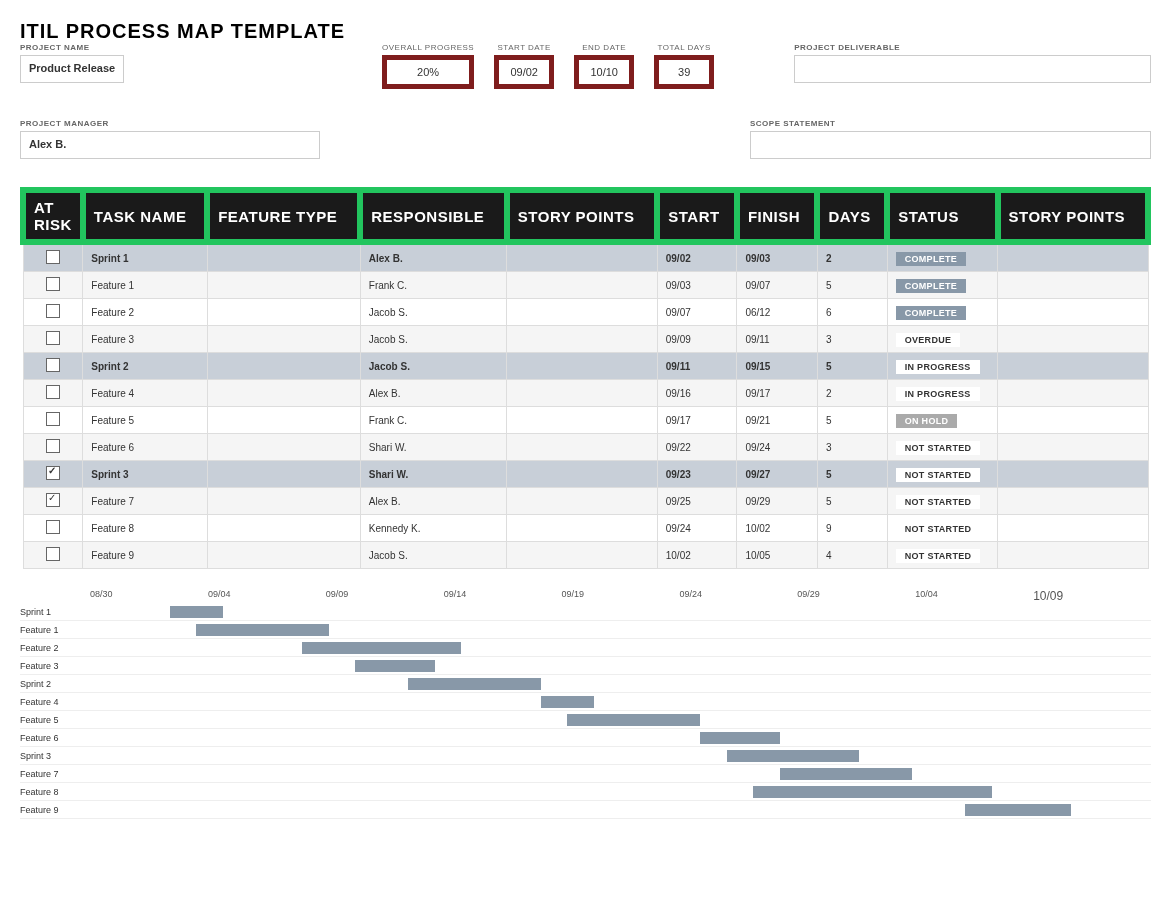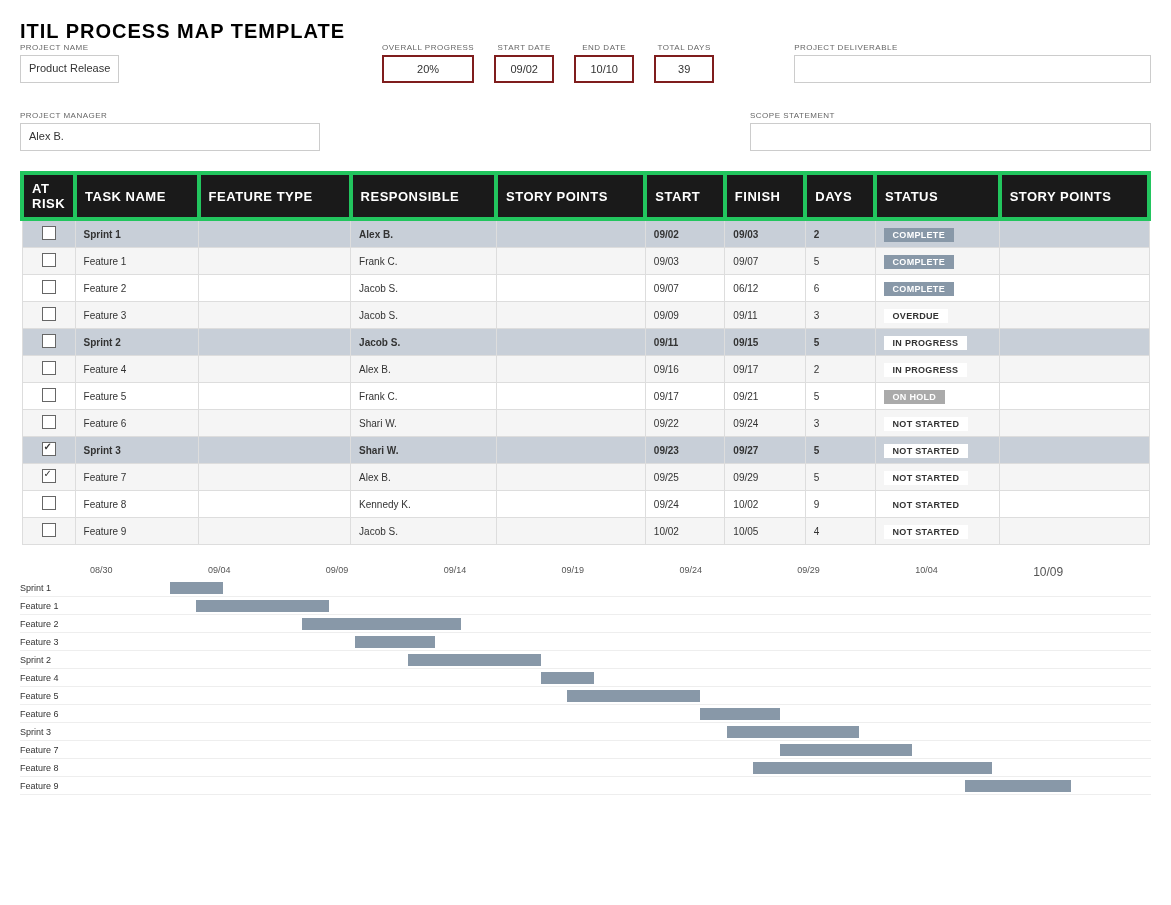--- a/index.html
+++ b/index.html
@@ -1,36 +1,36 @@
 <!DOCTYPE html>
 <html><head>
   <meta charset="utf-8">
   <style>
     * { box-sizing: border-box; margin: 0; padding: 0; }
     body { font-family: Arial, sans-serif; font-size: 11px; background: #fff; padding: 20px; color: #333; }
 
     h1 { font-size: 20px; font-weight: bold; letter-spacing: 1px; color: #000; }
 
-    .field-group { margin-bottom: 4px; }
+    .field-group { margin-bottom: 12px; font-weight: bold; }
     .field-label { font-size: 8px; letter-spacing: 0.5px; color: #666; margin-bottom: 3px; text-transform: uppercase; }
     .field-value { border: 1px solid #ccc; padding: 6px 8px; font-size: 11px; min-height: 28px; background: #fff; }
     .metric-box { text-align: center; margin-right: 20px; }
     .metric-label { font-size: 8px; letter-spacing: 0.5px; color: #666; text-transform: uppercase; margin-bottom: 3px; }
-    .metric-value { border: 2px solid #7f1d1d; padding: 6px 10px; font-size: 11px; min-width: 60px; text-align: center; background: #fff; }
+    .metric-value { border: 5px solid #7f1d1d; padding: 6px 10px; font-size: 11px; min-width: 60px; text-align: center; background: #fff; }
 
     .info-row { display: flex; align-items: flex-start; margin-bottom: 12px; }
     .info-row .project-name-block { flex: 0 0 340px; }
     .info-row .metrics-block { display: flex; gap: 0; align-items: flex-end; margin-left: 22px; }
 
     .manager-row { display: flex; align-items: flex-start; }
     .manager-block { flex: 0 0 300px; }
 
     
     .task-table { width: 100%; border-collapse: collapse; margin-bottom: 20px; margin-top: 16px; }
-    .task-table th { background: #1a1a1a; color: #fff; font-size: 13px; font-weight: bold; letter-spacing: 0.5px; text-transform: uppercase; padding: 6px 8px; border: 4px solid #22c55e; text-align: left; }
+    .task-table th { background: #1a1a1a; color: #fff; font-size: 15px; font-weight: bold; letter-spacing: 0.5px; text-transform: uppercase; padding: 6px 8px; border: 6px solid #22c55e; text-align: left; }
     .task-table td { padding: 5px 8px; border: 1px solid #ddd; font-size: 10px; }
     .task-table tr:nth-child(even) { background: #f5f5f5; }
     .task-table tr.sprint-row { background: #c8cfd8; }
     .task-table tr.sprint-row td { font-weight: bold; }
 
     .status-badge { font-size: 9px; font-weight: bold; padding: 2px 9px; text-align: center; letter-spacing: 0.3px; }
     .status-complete { background: #8898a8; color: #fff; }
     .status-overdue { background: #fff; color: #333; border: none; }
     .status-inprogress { background: #fff; color: #333; border: none; }
     .status-onhold { background: #aaa; color: #fff; }

